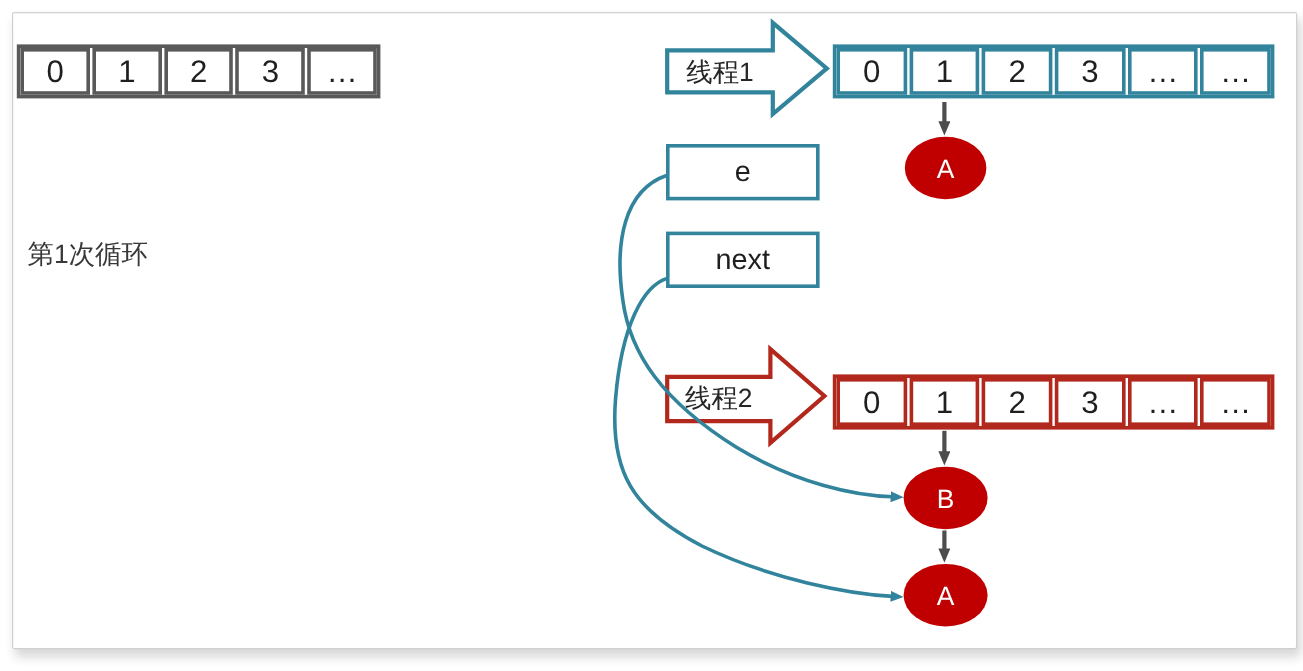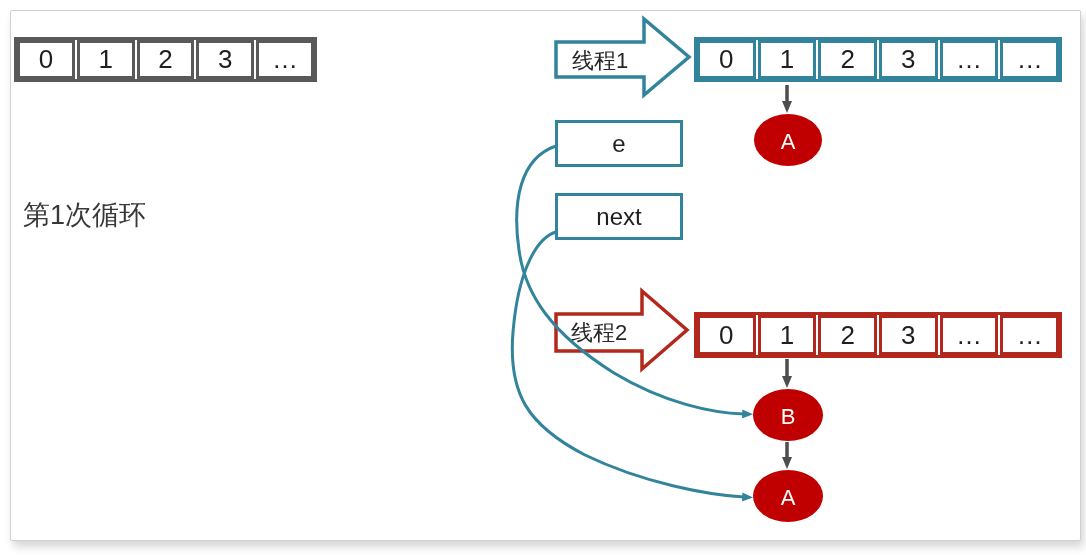--- a/index.html
+++ b/index.html
@@ -12,21 +12,21 @@
   .array{position:absolute;display:flex;gap:2px;background:#fff;
          box-sizing:border-box;z-index:2;}
   .array .cell{flex:1;display:flex;align-items:center;justify-content:center;
          background:#fff;font-size:26px;color:#1f1f1f;}
   .gray-a{border:3px solid var(--gray);} .gray-a .cell{border:3px solid var(--gray);}
   .teal-a{border:3px solid var(--teal);} .teal-a .cell{border:3px solid var(--teal);}
   .red-a {border:3px solid var(--red);}  .red-a  .cell{border:3px solid var(--red);}
   .ptrbox{position:absolute;box-sizing:border-box;border:3px solid var(--teal);
          background:#fff;display:flex;align-items:center;justify-content:center;
          font-size:24px;color:#1f1f1f;z-index:2;}
-  .caption{position:absolute;font-size:27px;color:#383838;z-index:2;}
+  .caption{position:absolute;font-size:22px;color:#383838;z-index:2;}
   svg text.thread-label{font-size:22px;fill:#262626;text-anchor:middle;
          font-family:"Liberation Sans","DejaVu Sans",sans-serif;}
   svg text.node-label{font-size:22px;fill:#ffffff;text-anchor:middle;
          font-family:"Liberation Sans","DejaVu Sans",sans-serif;}
   .blockarrow{fill:#ffffff;stroke-width:3.5;stroke-linejoin:miter;}
   .curve{fill:none;stroke:var(--teal);stroke-width:3;}
   .gline{stroke:var(--arrow_gray);stroke-width:3.5;}
 </style>
 </head>
 <body>

